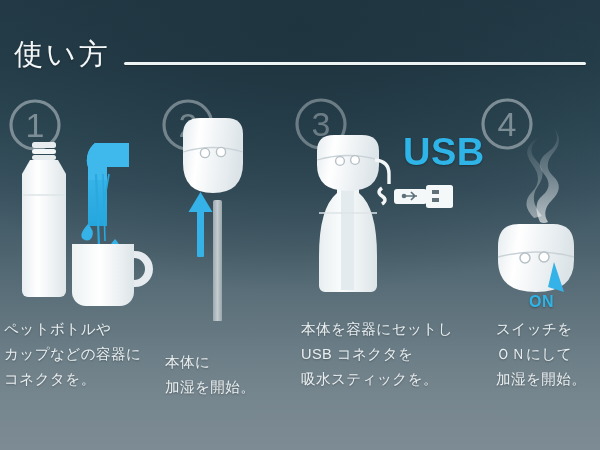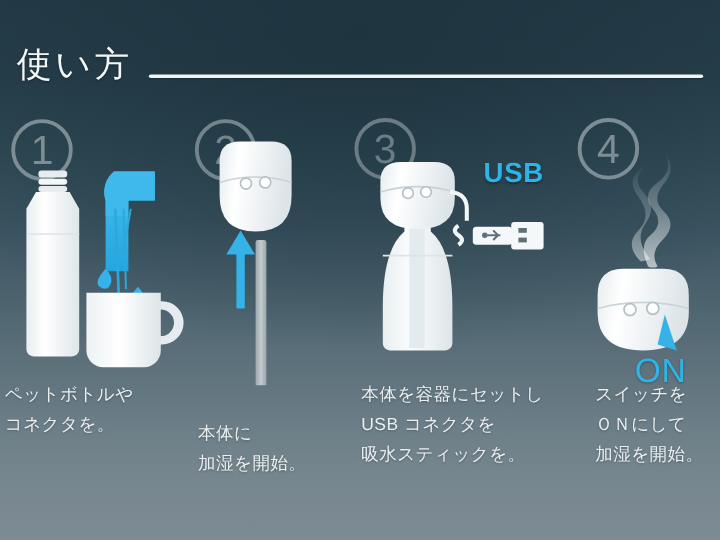--- a/index.html
+++ b/index.html
@@ -55,26 +55,26 @@
     letter-spacing:.4px;
     text-shadow:0 1px 2px rgba(0,0,0,.28);
   }
   #col1 .caption{left:4px;}
   #col2 .caption{left:10px;margin-top:33px;}
   #col3 .caption{left:6px;}
   #col4 .caption{left:16px;}
 
   .usb-label{
     position:absolute;color:#2fb4e8;font-weight:bold;
-    font-size:23px;letter-spacing:.5px;
+    font-size:38px;letter-spacing:.5px;
     text-shadow:0 1px 2px rgba(0,0,0,.3);
   }
   .on-label{
-    position:absolute;color:#2fb4e8;font-weight:normal;
-    font-size:28px;letter-spacing:.5px;
+    position:absolute;color:#2fb4e8;font-weight:bold;
+    font-size:16px;letter-spacing:.5px;
     text-shadow:0 1px 2px rgba(0,0,0,.3);
   }
 </style>
 </head>
 <body>
 
 <div id="page">
 
   <div id="header">
     <div id="title">使い方</div>
@@ -131,20 +131,21 @@
         </g>
 
         <g>
           <path d="M135 155 a18 18 0 0 1 0 36 h-8 v-7 h7 a11 11 0 0 0 0 -22 h-7 v-7 z" fill="#e5ebee"></path>
           <path d="M72 148 h62 v48 a14 14 0 0 1 -14 14 h-34 a14 14 0 0 1 -14 -14 z" fill="url(#wg2)"></path>
         </g>
       </svg>
     </div>
     <div class="caption">
       <div>ペットボトルや</div>
+      <div>カップなどの容器に</div>
       <div>コネクタを。</div>
     </div>
   </div>
 
   <div class="col" id="col2">
     <div class="art">
       <svg width="140" height="225" viewBox="0 0 140 225" xmlns="http://www.w3.org/2000/svg">
         <defs>
           <linearGradient id="bodyg" x1="0" y1="0" x2="1" y2="0.15">
             <stop offset="0%" stop-color="#e6ecef"></stop>

